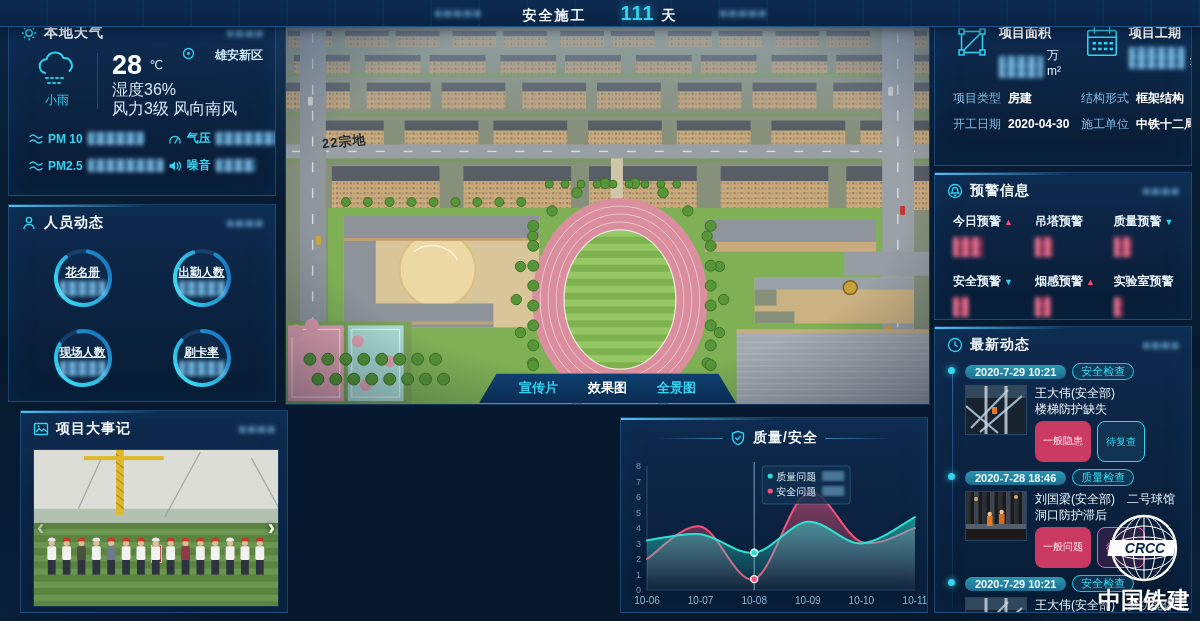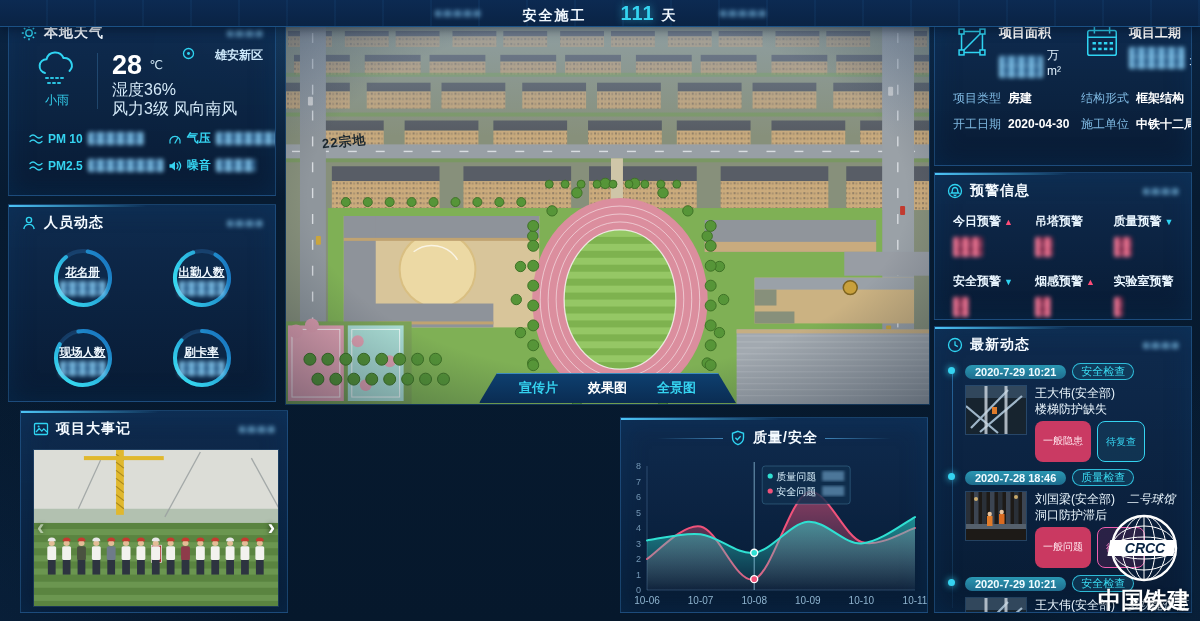--- a/index.html
+++ b/index.html
@@ -125,21 +125,21 @@
   .u-dot{position:absolute;left:-17.5px;top:4px;width:7px;height:7px;border-radius:50%;
     background:#35d3f0;box-shadow:0 0 7px #35d3f0;}
   .u-row1{display:flex;gap:6px;align-items:center;}
   .date-pill{background:linear-gradient(180deg,#2a97b2,#1e6d8e);border-radius:9px;
     color:#f0fbff;font-size:11px;font-weight:bold;padding:1px 10px;white-space:nowrap;}
   .cat-pill{border:1px solid rgba(53,211,240,.85);background:rgba(20,80,110,.45);border-radius:9px;
     color:#3adcf2;font-size:11px;padding:0 8px;white-space:nowrap;}
   .u-row2{display:flex;gap:8px;margin-top:5px;}
   .u-thumb{width:60px;height:48px;flex:none;border:1px solid rgba(120,170,210,.25);}
   .u-txt{font-size:12px;color:#e8f4fc;line-height:16px;}
-  .u-loc{margin-left:12px;font-style:italic;}
+  .u-loc{margin-left:12px;}
   .u-badges{display:flex;gap:6px;margin-top:4px;}
   .badge{border-radius:8px;font-size:10px;padding:12px 8px;line-height:15px;white-space:nowrap;}
   .badge.pink{background:rgba(236,62,104,.85);color:#ffe6ee;}
   .badge.cyan{border:1px solid #35d3f0;color:#35d3f0;background:rgba(30,90,120,.3);}
   .badge.magenta{border:1px solid #ee5fb0;color:#f77cc4;background:rgba(160,40,110,.22);}
   
   .logo{position:absolute;left:1086px;top:513px;width:116px;z-index:30;text-align:center;}
   .logo-text{font-size:23px;font-weight:bold;color:#fff;letter-spacing:0;margin-top:-4px;
     text-shadow:0 1px 4px rgba(0,0,0,.65);white-space:nowrap;}
 </style>

